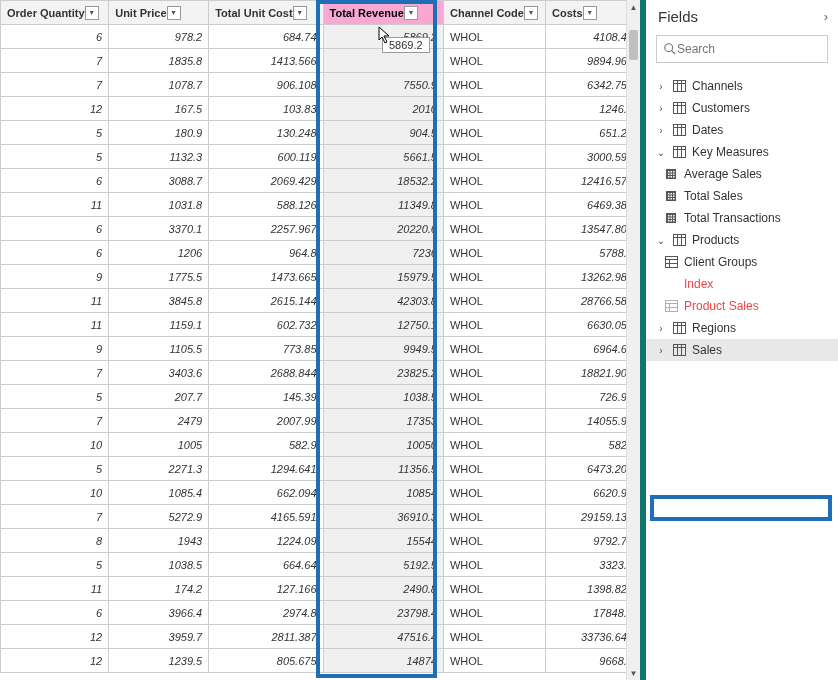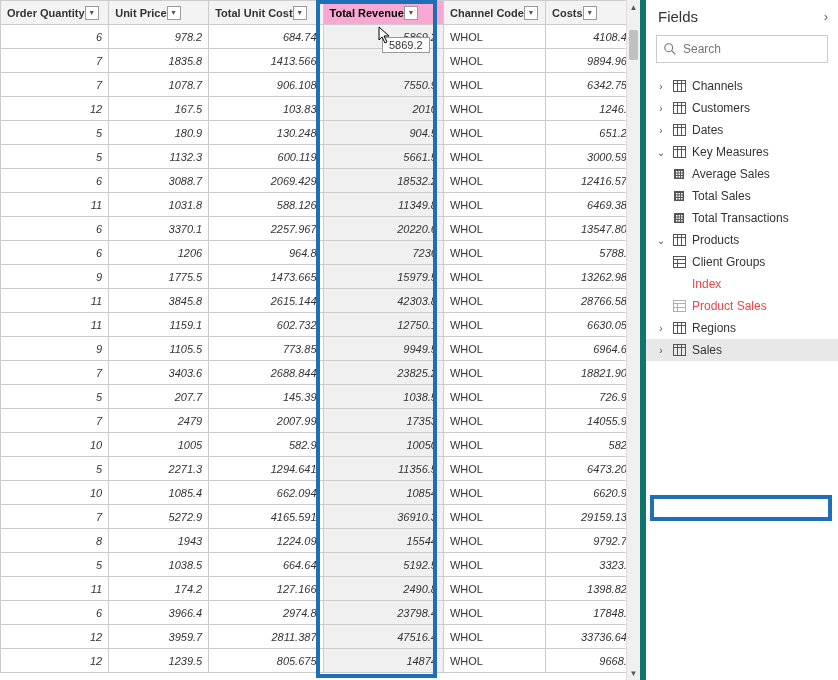--- a/index.html
+++ b/index.html
@@ -158,21 +158,21 @@
   .search-wrap {
     padding: 4px 10px 8px 10px;
   }
   .search {
     display: flex;
     align-items: center;
     border: 1px solid #ccc;
     height: 28px;
     padding: 0 6px;
     background: #fff;
-    gap: 6px;
+    gap: 0;
   }
   .search svg { flex-shrink: 0; }
   .search input {
     border: none;
     outline: none;
     font-size: 12px;
     width: 100%;
     color: #666;
   }
   .tree {
@@ -195,21 +195,21 @@
     display: flex;
     justify-content: center;
   }
   .tree-item .icon {
     width: 14px;
     display: flex;
     justify-content: center;
     color: #555;
   }
   .tree-item.child {
-    padding-left: 26px;
+    padding-left: 18px;
   }
   .tree-item.child .icon { width: 14px; }
   .tree-item.dim { color: #ef4444; }
   .tree-item.dim .icon { color: #b0b0b0; }
   .tree-item.sel { background: #e8e8e8; }
   .blue-box-sales {
     position: absolute;
     left: 4px;
     right: 6px;
     top: 495px;

